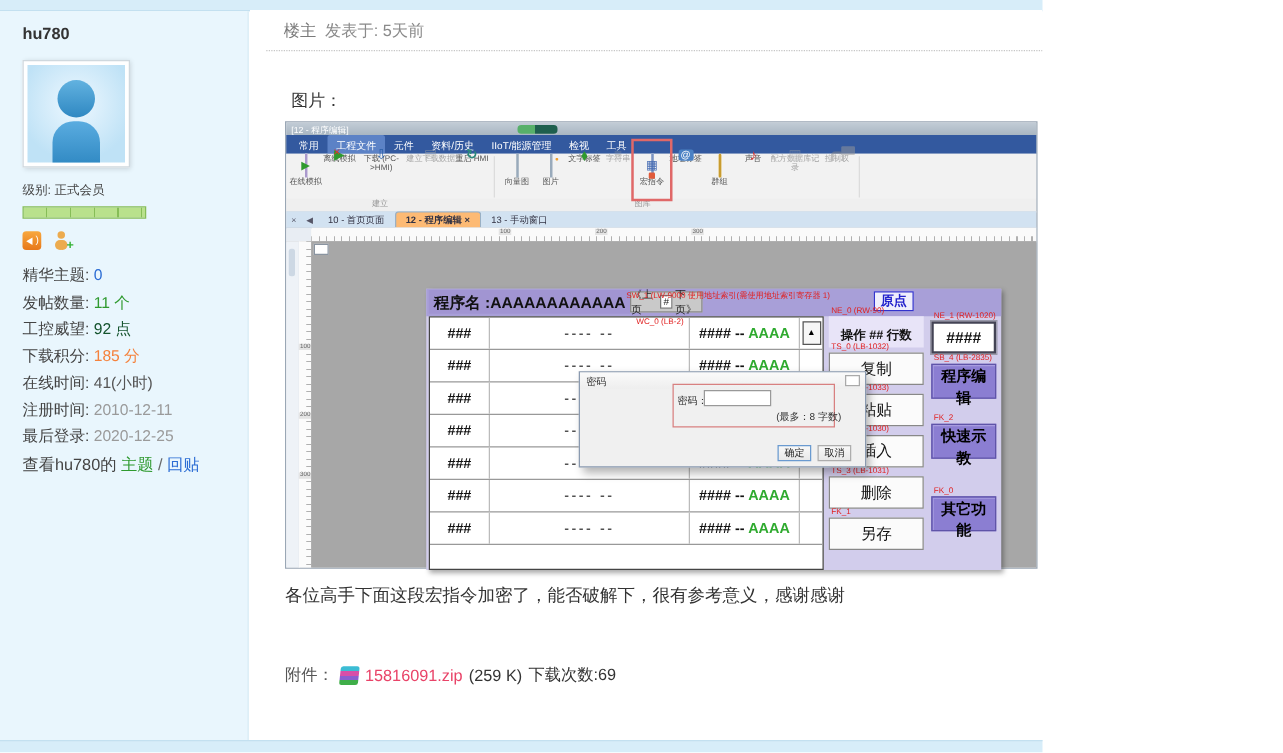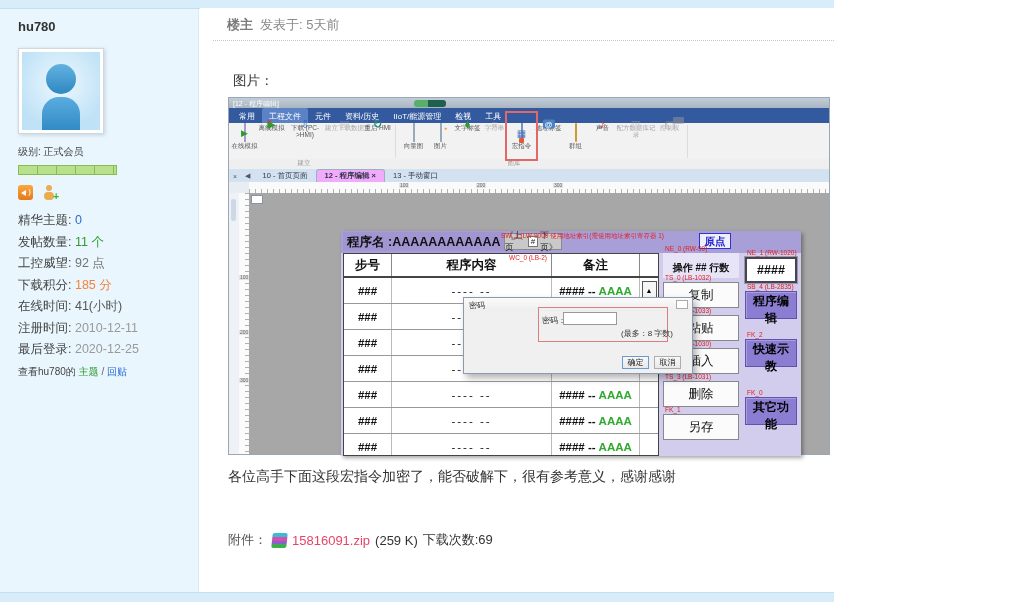--- a/index.html
+++ b/index.html
@@ -24,29 +24,29 @@
   .side-icons{margin-top:10px;display:flex;gap:9px;align-items:center;}
   .speaker-icon{position:relative;width:15px;height:15px;border-radius:3px;background:linear-gradient(180deg,#f8a83e,#e7781a);}
   .speaker-icon::before{content:"";position:absolute;left:3px;top:5px;border-top:3px solid transparent;border-bottom:3px solid transparent;border-right:5px solid #fff;}
   .speaker-icon::after{content:")";position:absolute;right:2px;top:2px;color:#fff;font-size:8px;}
   .addfriend-icon{position:relative;width:16px;height:15px;}
   .addfriend-icon::before{content:"";position:absolute;left:4px;top:0;width:6px;height:6px;border-radius:50%;
       background:#ecab4e;box-shadow:-1px 8px 0 1px #ecab4e,1px 8px 0 1px #ecab4e;}
   .addfriend-icon::after{content:"+";position:absolute;right:-1px;bottom:-2px;color:#36b336;font-weight:bold;font-size:10px;}
   .stats{margin-top:10px;font-size:12.5px;color:#444;}
   .stat-row{line-height:21.5px;white-space:nowrap;}
-  .viewline{line-height:21.5px;font-size:10px;color:#444;white-space:nowrap;}
+  .viewline{line-height:21.5px;font-size:13px;color:#444;white-space:nowrap;}
   .link-green{color:#2f9a2f;cursor:pointer;}
   .link-blue{color:#2b6cd4;cursor:pointer;}
   .sep{color:#666;}
 
   
   .main{position:absolute;left:200px;top:8px;width:826px;height:584px;background:#fff;}
   .post-header{position:absolute;left:27px;top:8px;font-size:13px;color:#8a8a8a;}
-  .post-header .badge{color:#7a7a7a;margin-right:7px;font-weight:bold;}
+  .post-header .badge{color:#7a7a7a;margin-right:7px;}
   .dotline{position:absolute;left:13px;right:6px;top:32px;border-top:1px dotted #c6c6c6;}
   .img-label{position:absolute;left:33px;top:64px;font-size:13.5px;color:#333;}
   .post-body{position:absolute;left:28px;top:460px;font-size:14px;color:#333;}
   .attach-row{position:absolute;left:28px;top:523px;font-size:13px;color:#555;display:flex;align-items:center;gap:5px;}
   .zip-icon{display:inline-block;width:15px;height:15px;border-radius:2px;transform:skewX(-6deg);
       background:linear-gradient(180deg,#3bbcd4 0 4px,#d84fa8 4px 8px,#8a5fd0 8px 11px,#3fae49 11px 15px);}
   .attach-link{color:#e94368;cursor:pointer;}
   .attach-meta{color:#333;}
   .hint-row{position:absolute;left:28px;top:548px;font-size:13px;color:#2f9a2f;}
 
@@ -88,21 +88,21 @@
   .ic-sound::before{content:"♪";color:#d23b3b;font-size:12px;font-weight:bold;}
   .ic-recipe-db::before{content:"▥";color:#9aa;font-size:11px;}
   .ic-control::before{content:"";width:7px;height:6px;border:2px solid #8a8a8a;border-bottom:none;border-radius:4px 4px 0 0;top:1px;}
   .ic-control::after{content:"";position:absolute;left:3px;bottom:0;width:11px;height:7px;background:#9a9a9a;border-radius:1px;}
   .grouplabels{position:absolute;left:0;top:61px;width:100%;height:10px;background:#efefef;border-bottom:1px solid #d8d8d8;}
   .glabel{position:absolute;font-size:6.5px;color:#999;text-align:center;}
   .gl1{left:30px;width:90px;} .gl2{left:225px;width:120px;}
   .doc-strip{position:absolute;left:0;top:71px;width:100%;height:13px;background:#d2e2f1;border-bottom:1px solid #9ab0c4;display:flex;align-items:flex-end;}
   .ds-close,.ds-prev{font-size:7px;color:#556;padding:0 4px 2px 4px;}
   .dtab{font-size:7.5px;color:#334;padding:1px 8px;border-radius:3px 3px 0 0;}
-  .dtab.active{background:#f0abfc;font-weight:bold;border:1px solid #9ab0c4;border-bottom:none;}
+  .dtab.active{background:#fdba74;font-weight:bold;border:1px solid #9ab0c4;border-bottom:none;}
   .hruler{position:absolute;left:20px;top:84px;right:0;height:11px;background-color:#fafafa;border-bottom:1px solid #b8b8b8;
       background-image:repeating-linear-gradient(90deg,#b0b0b0 0 1px,transparent 1px 6px);
       background-size:100% 4px;background-position:0 100%;background-repeat:no-repeat;}
   .ruler-corner{position:absolute;left:0;top:84px;width:20px;height:11px;background:#e8edf3;border-bottom:1px solid #b8b8b8;}
   .rmark{position:absolute;font-size:5px;color:#666;background:#e4e4e4;padding:0 1px;line-height:5px;}
   .hruler .rmark{top:1px;}
   .hruler .rmark:nth-child(1){left:150px;} .hruler .rmark:nth-child(2){left:227px;} .hruler .rmark:nth-child(3){left:304px;}
   .ed-left-strip{position:absolute;left:0;top:95px;width:10px;bottom:0;background:#eef2f7;border-right:1px solid #ccd4dd;}
   .ed-left-thumb{position:absolute;left:2px;top:6px;width:5px;height:22px;background:#cdd8e4;border-radius:2px;}
   .vruler{position:absolute;left:10px;top:95px;width:10px;bottom:0;background-color:#fbfbfb;border-right:1px solid #b8b8b8;
@@ -195,21 +195,21 @@
     <div class="stat-row">
         <span>精华主题:</span>
         <span style="color: rgb(43, 108, 212);">0</span>
       </div>
         <div class="stat-row">
         <span>发帖数量:</span>
         <span style="color: rgb(47, 154, 47);">11 个</span>
       </div>
         <div class="stat-row">
         <span>工控威望:</span>
-        <span style="color: #737373;">92 点</span>
+        <span style="color: #14532d;">92 点</span>
       </div>
         <div class="stat-row">
         <span>下载积分:</span>
         <span style="color: rgb(245, 130, 60);">185 分</span>
       </div>
         <div class="stat-row">
         <span>在线时间:</span>
         <span style="color: rgb(85, 85, 85);">41(小时)</span>
       </div>
         <div class="stat-row">
@@ -369,27 +369,20 @@
             <span class="prog-box"><span>程序名 :</span><span>AAAAAAAAAAAA</span></span>
             <span class="pager">
               <span>《上页</span>
               <span class="pager-num">#</span>
               <span>下页》</span>
             </span>
             <span class="scr-annotation">SW_1 (LW-9000 使用地址索引(需使用地址索引寄存器 1)</span>
             <span class="origin-btn">原点</span>
           </div>
           <div class="tbl">
-            <div class="tbl-head">
-
-            <span class="th">步号</span>
-                <span class="th">程序内容</span>
-                <span class="th">备注</span>
-                <span class="th"></span>
-              </div>
             <span class="head-tag">WC_0 (LB-2)</span>
             <div>
 
             <div class="trow">
                 <span class="td td-step">###</span>
                 <span class="td td-content">---- --</span>
                 <span class="td td-note">
                     <span>#### --</span>
                     <span class="note-green">AAAA</span>
                   </span>

